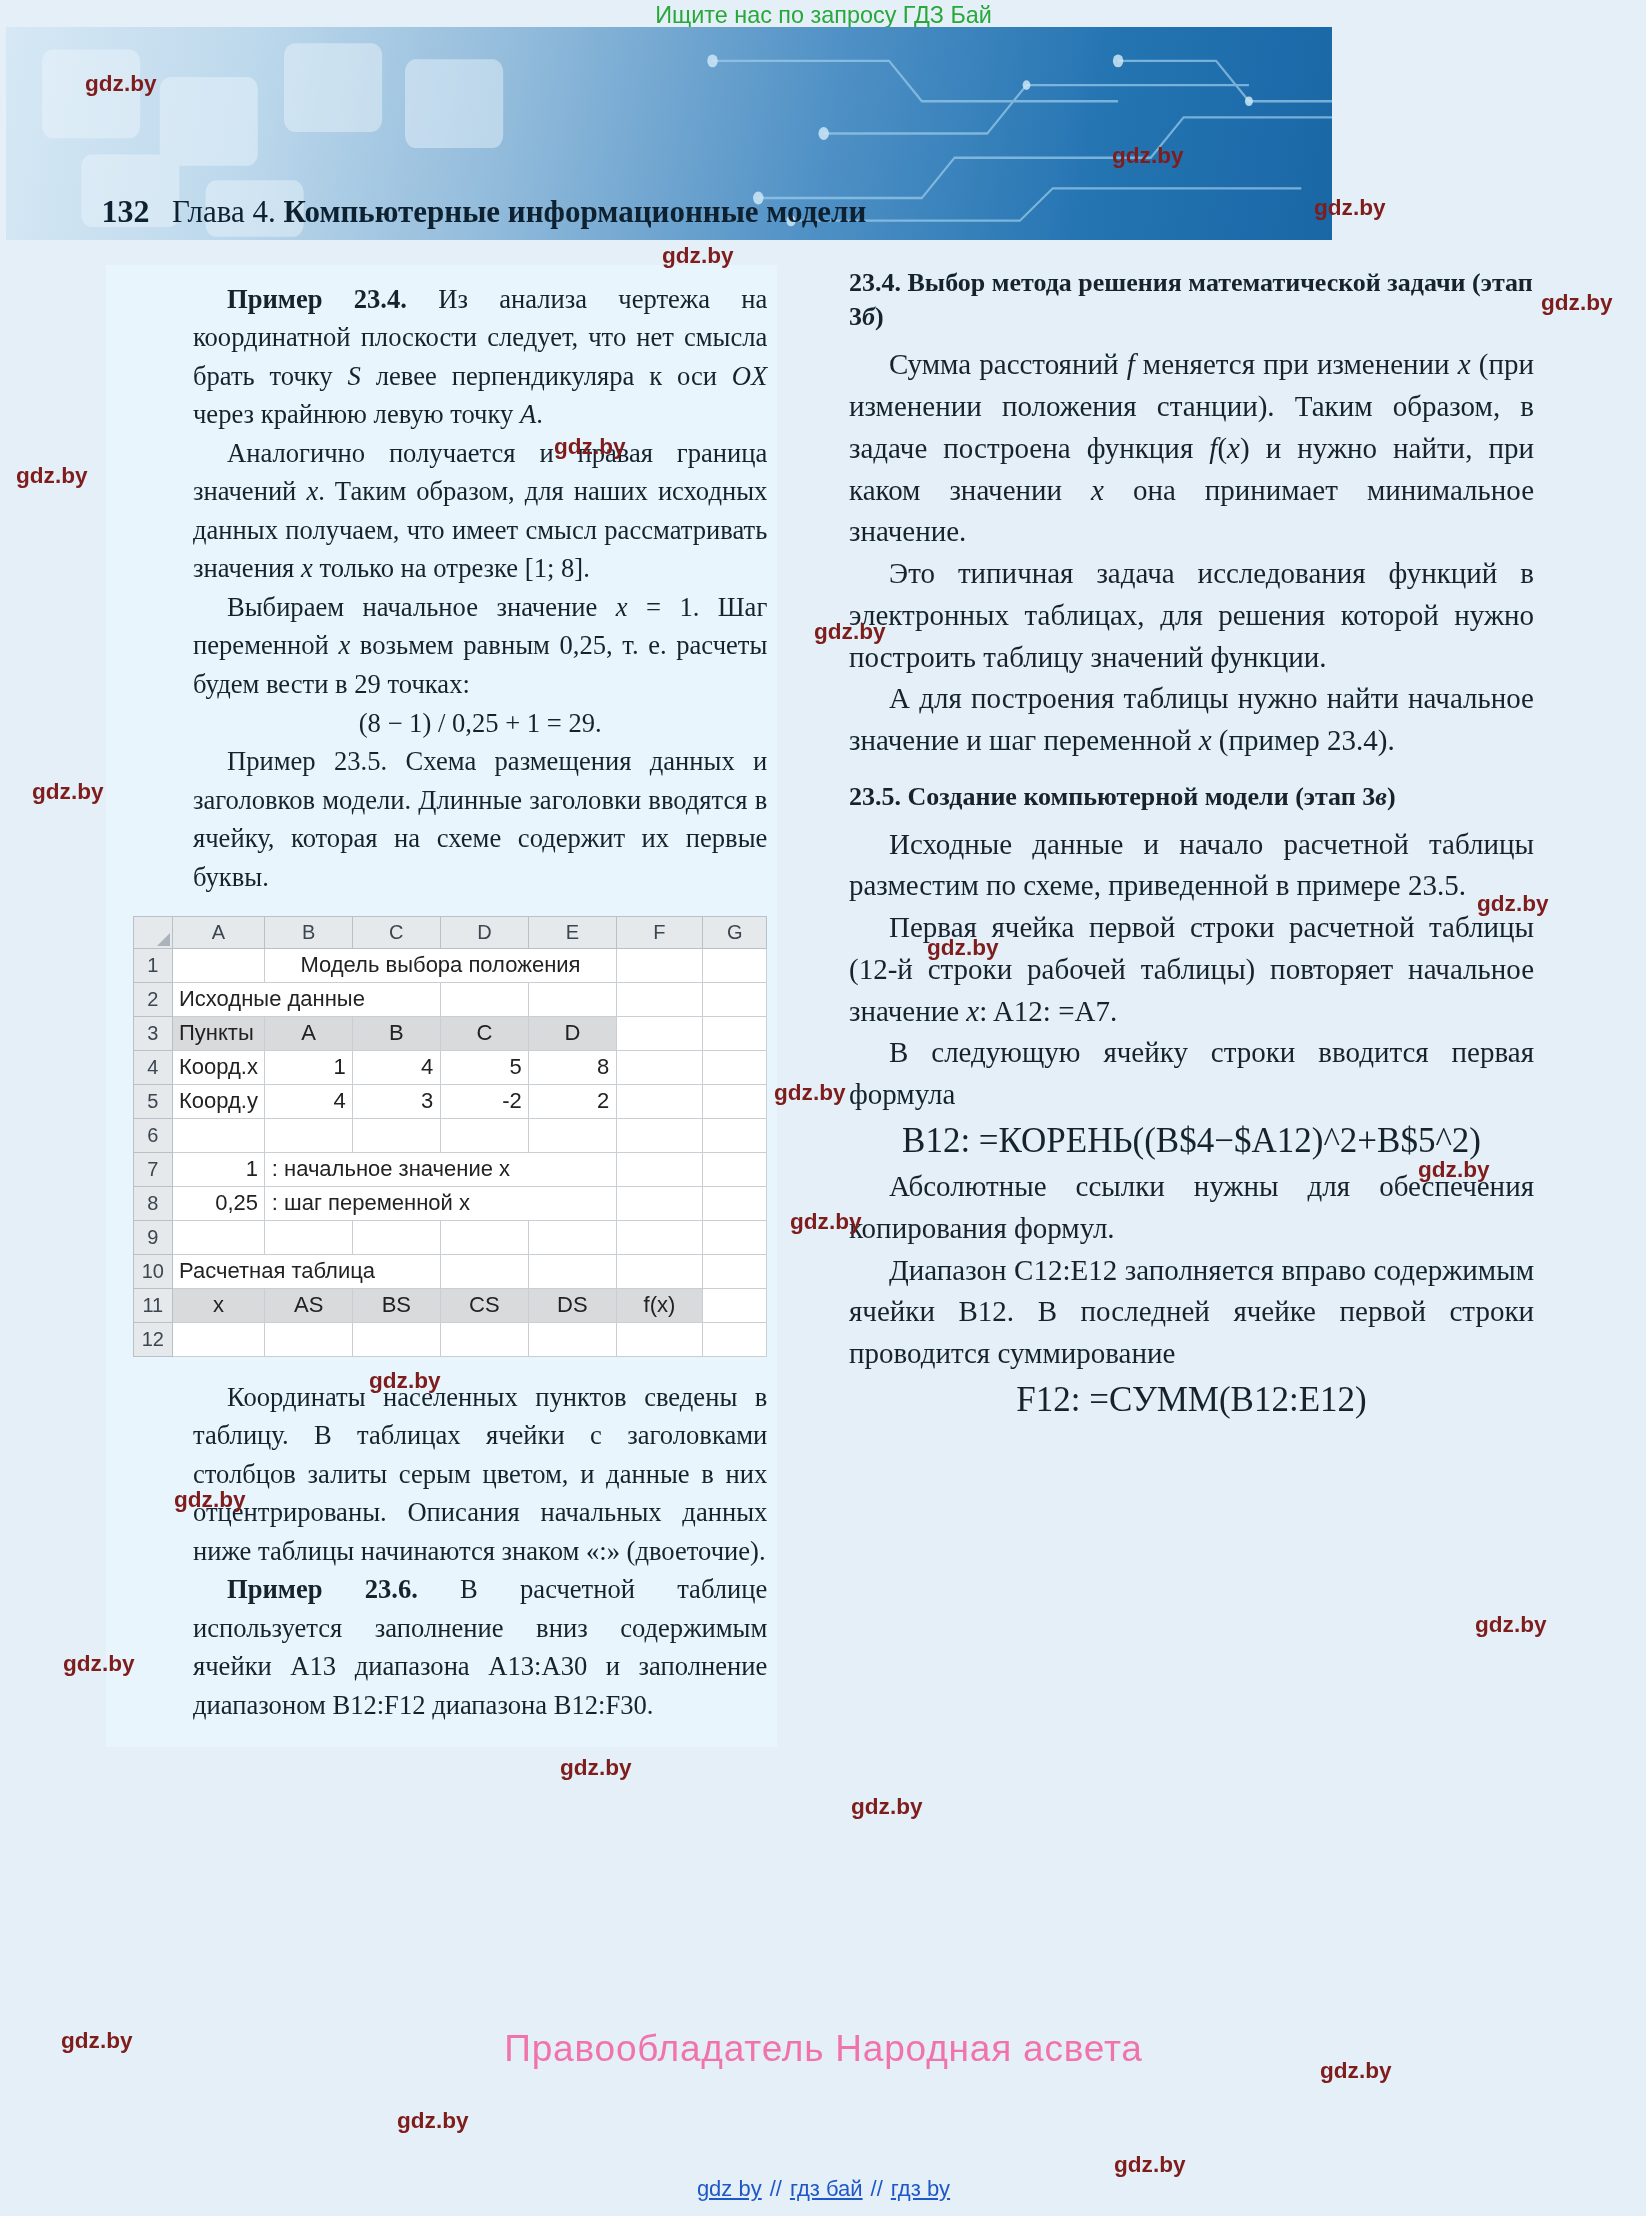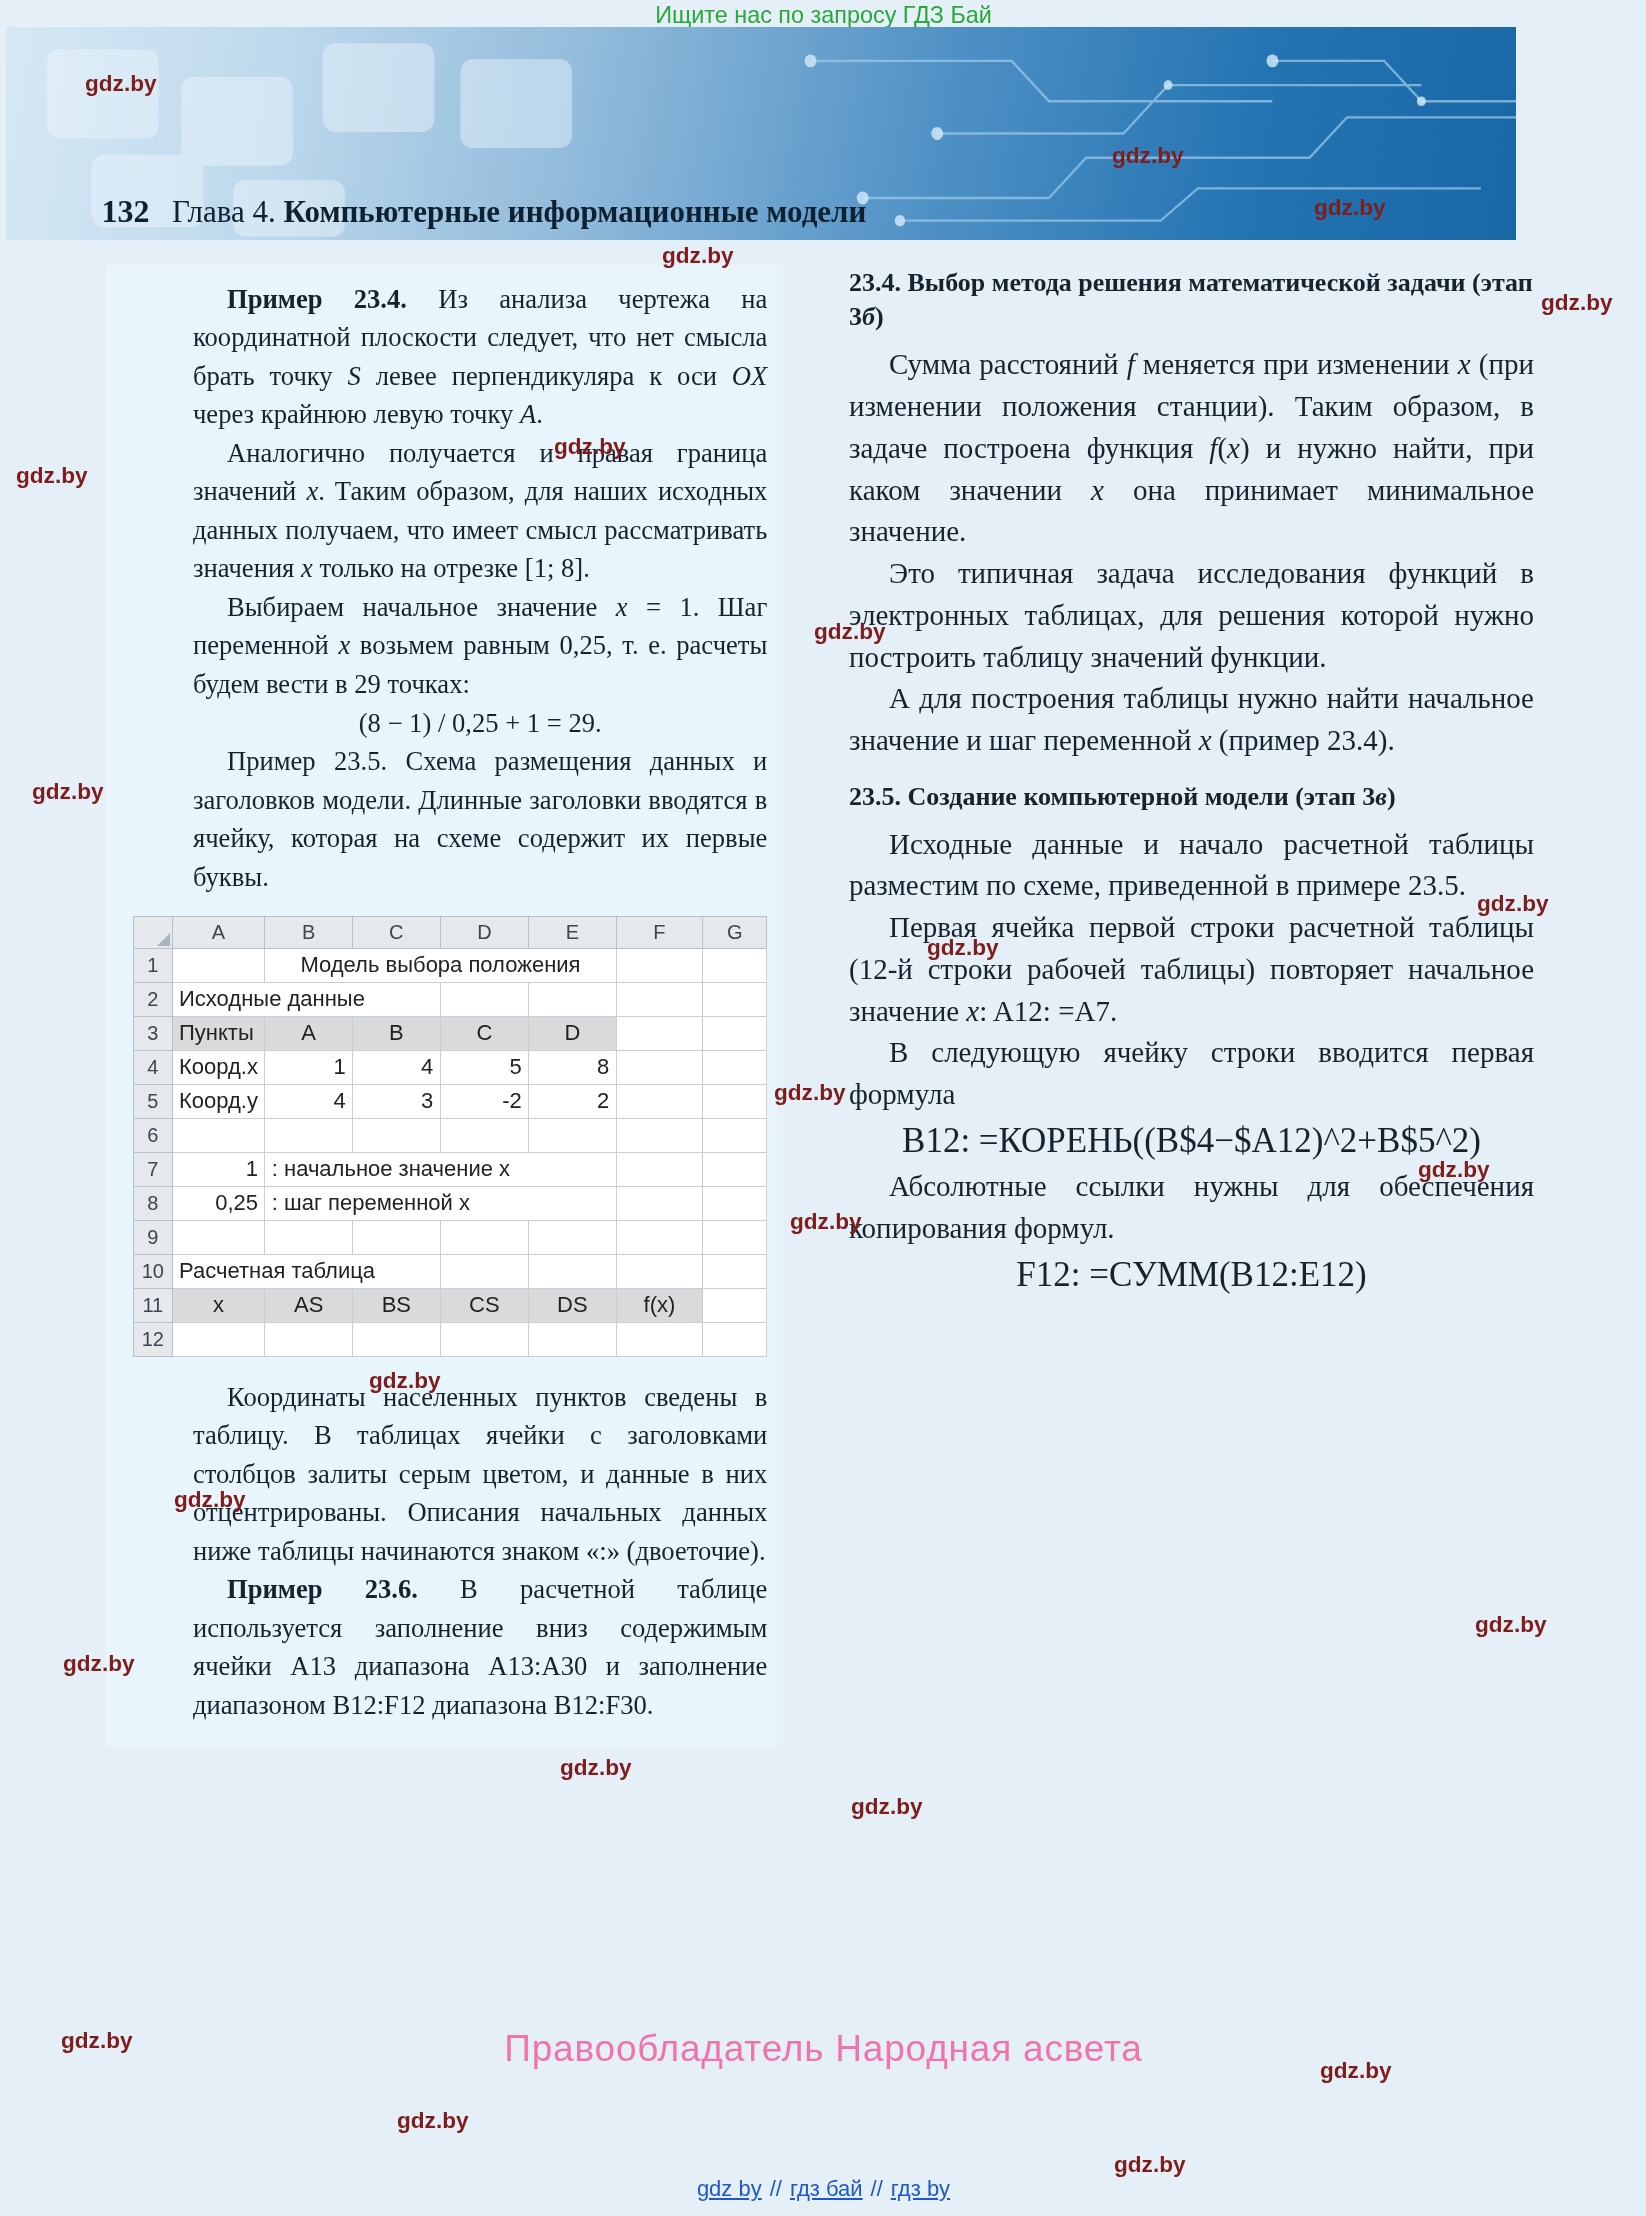--- a/index.html
+++ b/index.html
@@ -8,21 +8,21 @@
     background:#e4eff7;
     font-family:"Liberation Serif",serif;
     color:#16232d;
     overflow:hidden;
   }
   .promo{
     position:absolute;top:1.6px;left:0;width:100%;text-align:center;
     font-family:"Liberation Sans",sans-serif;font-size:23.4px;color:#28a73a;
   }
   .banner{
-    position:absolute;left:6.4px;top:27px;width:1510px;height:213px;
+    position:absolute;left:6.4px;top:27px;width:1326px;height:213px;
     background:linear-gradient(100deg,#d6e8f5 0%,#bed9ec 18%,#92bbdb 38%,#4e90c5 62%,#2474b2 82%,#1a67a6 100%);
     overflow:hidden;
   }
   .banner svg{position:absolute;left:0;top:0;width:100%;height:100%;}
   .chapter-line{
     position:absolute;left:95px;bottom:9.7px;font-size:31px;color:#0e2130;
     font-family:"Liberation Serif",serif;white-space:nowrap;z-index:3;
   }
   .pagenum{font-weight:bold;font-size:32px;margin-right:22.6px;}
   .chapter-title{font-weight:bold;}
@@ -274,20 +274,21 @@
   <h3 class="shead first"><span style="font-weight: bold;">23.4. Выбор метода решения математической задачи (этап 3</span><span style="font-weight: bold; font-style: italic;">б</span><span style="font-weight: bold;">)</span></h3>
   <p><span>Сумма расстояний </span><span style="font-style: italic;">f</span><span> меняется при изменении </span><span style="font-style: italic;">x</span><span> (при изменении положения станции). Таким образом, в задаче построена функция </span><span style="font-style: italic;">f</span><span>(</span><span style="font-style: italic;">x</span><span>) и нужно найти, при каком значении </span><span style="font-style: italic;">x</span><span> она принимает минимальное значение.</span></p>
   <p><span>Это типичная задача исследования функций в электронных таблицах, для решения которой нужно построить таблицу значений функции.</span></p>
   <p><span>А для построения таблицы нужно найти начальное значение и шаг переменной </span><span style="font-style: italic;">x</span><span> (пример 23.4).</span></p>
   <h3 class="shead"><span style="font-weight: bold;">23.5. Создание компьютерной модели (этап 3</span><span style="font-weight: bold; font-style: italic;">в</span><span style="font-weight: bold;">)</span></h3>
   <p><span>Исходные данные и начало расчетной таблицы разместим по схеме, приведенной в примере 23.5.</span></p>
   <p><span>Первая ячейка первой строки расчетной таблицы (12-й строки рабочей таблицы) повторяет начальное значение </span><span style="font-style: italic;">x</span><span>: A12: =A7.</span></p>
   <p><span>В следующую ячейку строки вводится первая формула</span></p>
   <p class="formula">B12: =КОРЕНЬ((B$4−$A12)^2+B$5^2)</p>
   <p><span>Абсолютные ссылки нужны для обеспечения копирования формул.</span></p>
+  <p><span>Диапазон C12:E12 заполняется вправо содержимым ячейки B12. В последней ячейке первой строки проводится суммирование</span></p>
   <p class="formula">F12: =СУММ(B12:E12)</p>
 </div>
 
 <span class="wm" style="left:85px;top:71px">gdz.by</span>
 <span class="wm" style="left:1112px;top:143px">gdz.by</span>
 <span class="wm" style="left:1314px;top:195px">gdz.by</span>
 <span class="wm" style="left:662px;top:243px">gdz.by</span>
 <span class="wm" style="left:1541px;top:290px">gdz.by</span>
 <span class="wm" style="left:554px;top:434px">gdz.by</span>
 <span class="wm" style="left:16px;top:463px">gdz.by</span>

